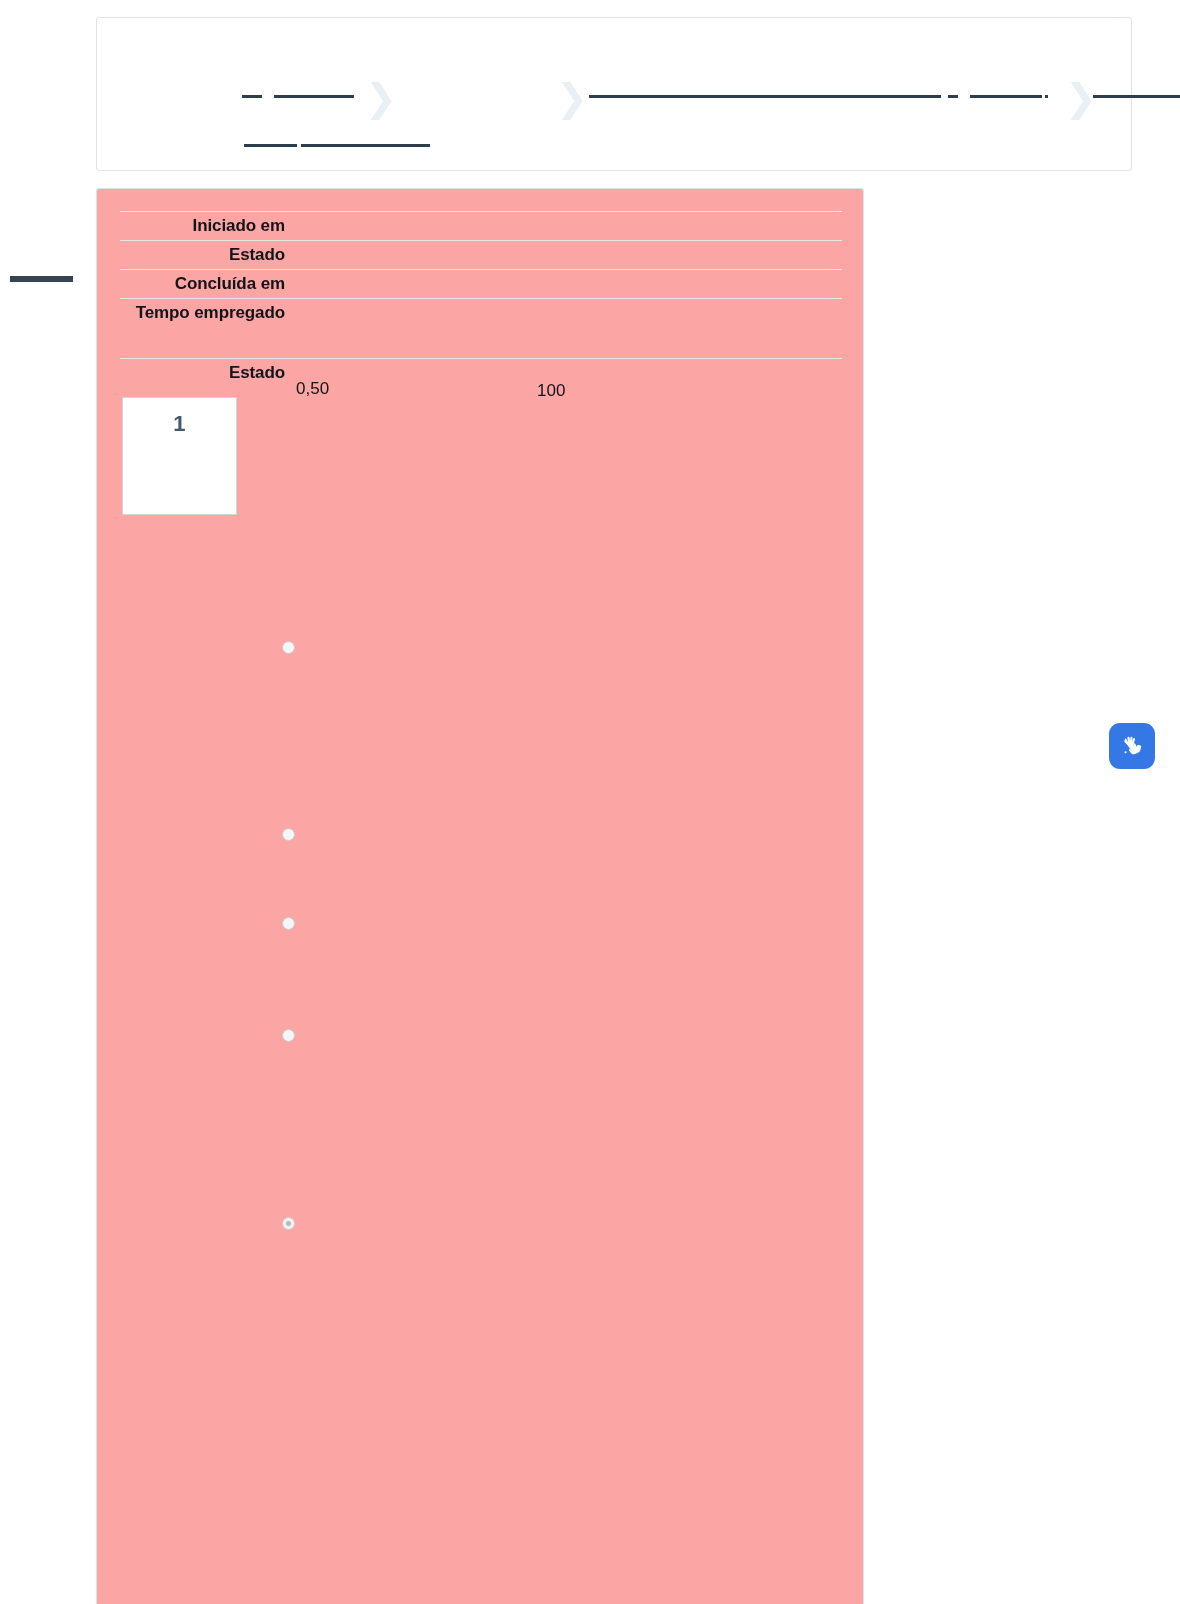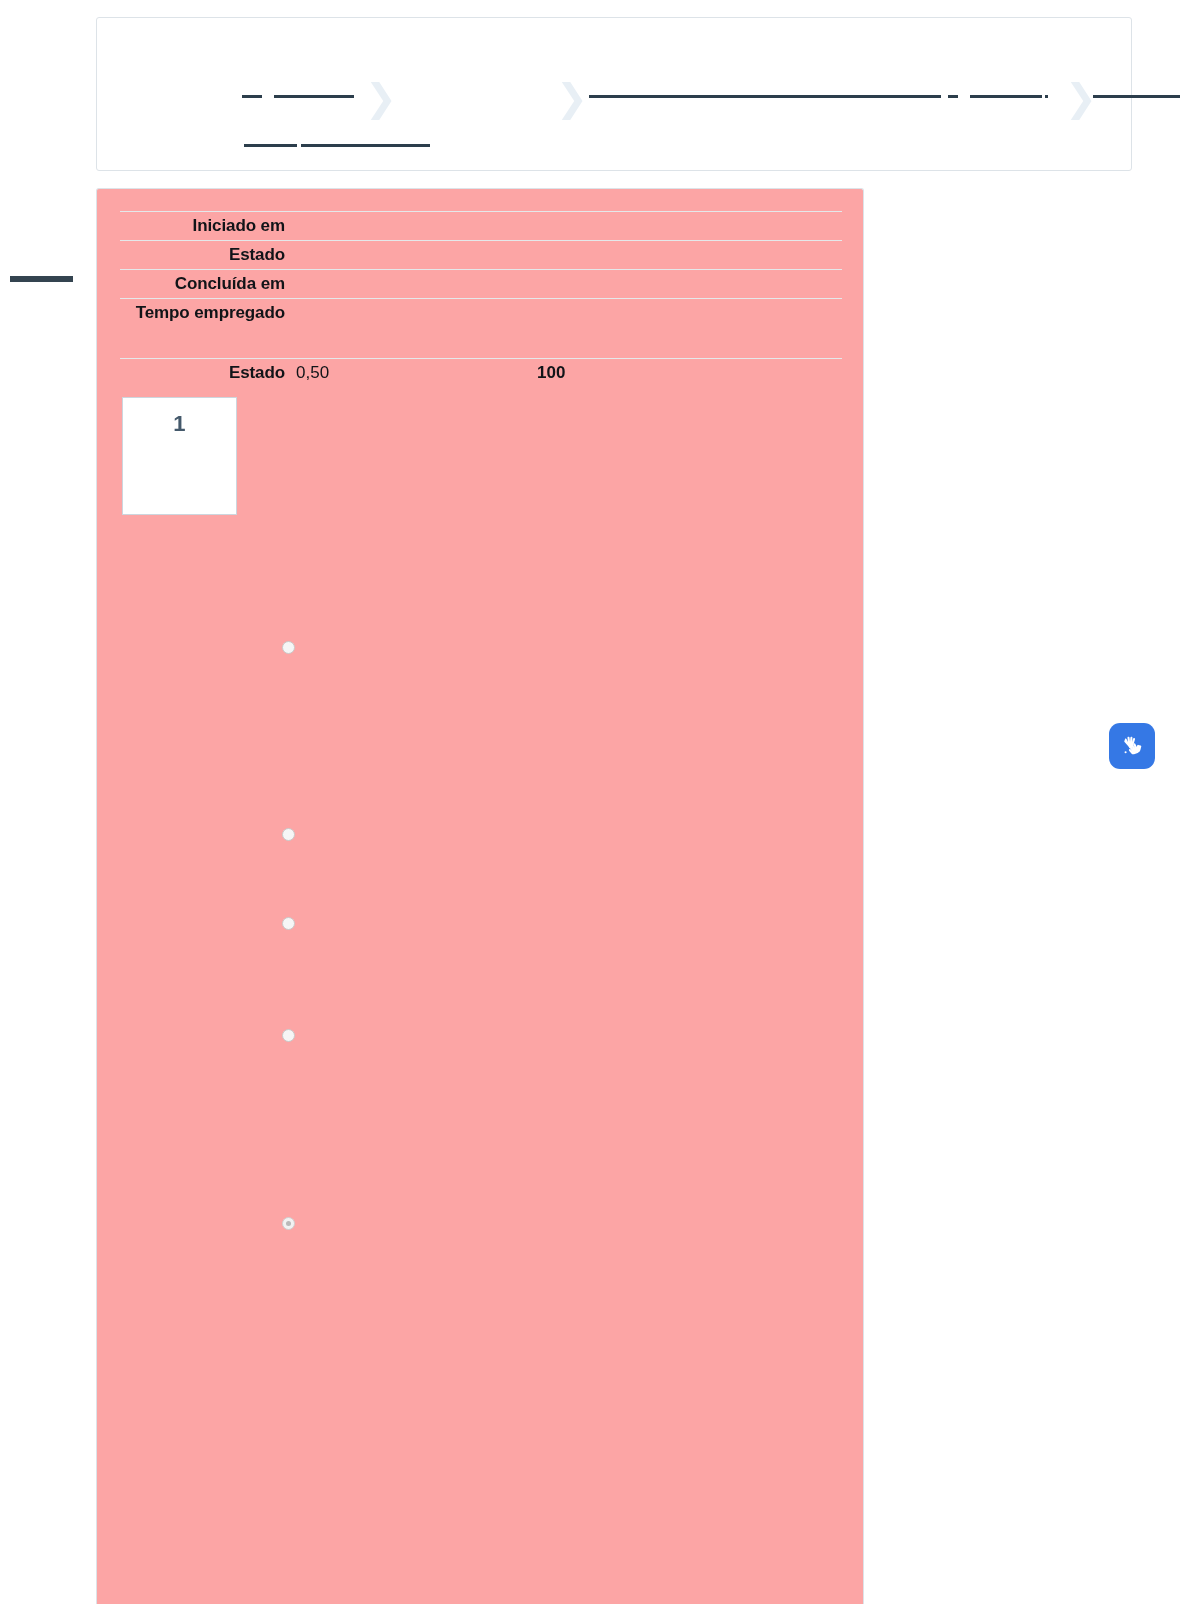--- a/index.html
+++ b/index.html
@@ -114,27 +114,26 @@
   .summary-table tr.row-start td  { height: 28px; }
   .summary-table tr.row-state td  { height: 29px; }
   .summary-table tr.row-finish td { height: 28px; }
   .summary-table tr.row-time td   { height: 60px; }
   .summary-table tr.row-grade td  { height: 30px; }
 
   .grade-inner { position: relative; width: 100%; }
   .grade-val {
     position: absolute;
     left: 0;
-    top: 0;
+    top: 16px;
   }
   .grade-max {
     position: absolute;
     left: 241px;
-    top: 0;
-    font-weight: bold;
+    top: 18px;
   }
 
   
   .qinfo-box {
     position: absolute;
     left: 25px;
     top: 208px;
     width: 115px;
     height: 118px;
     border: 1px solid #ccd6de;

